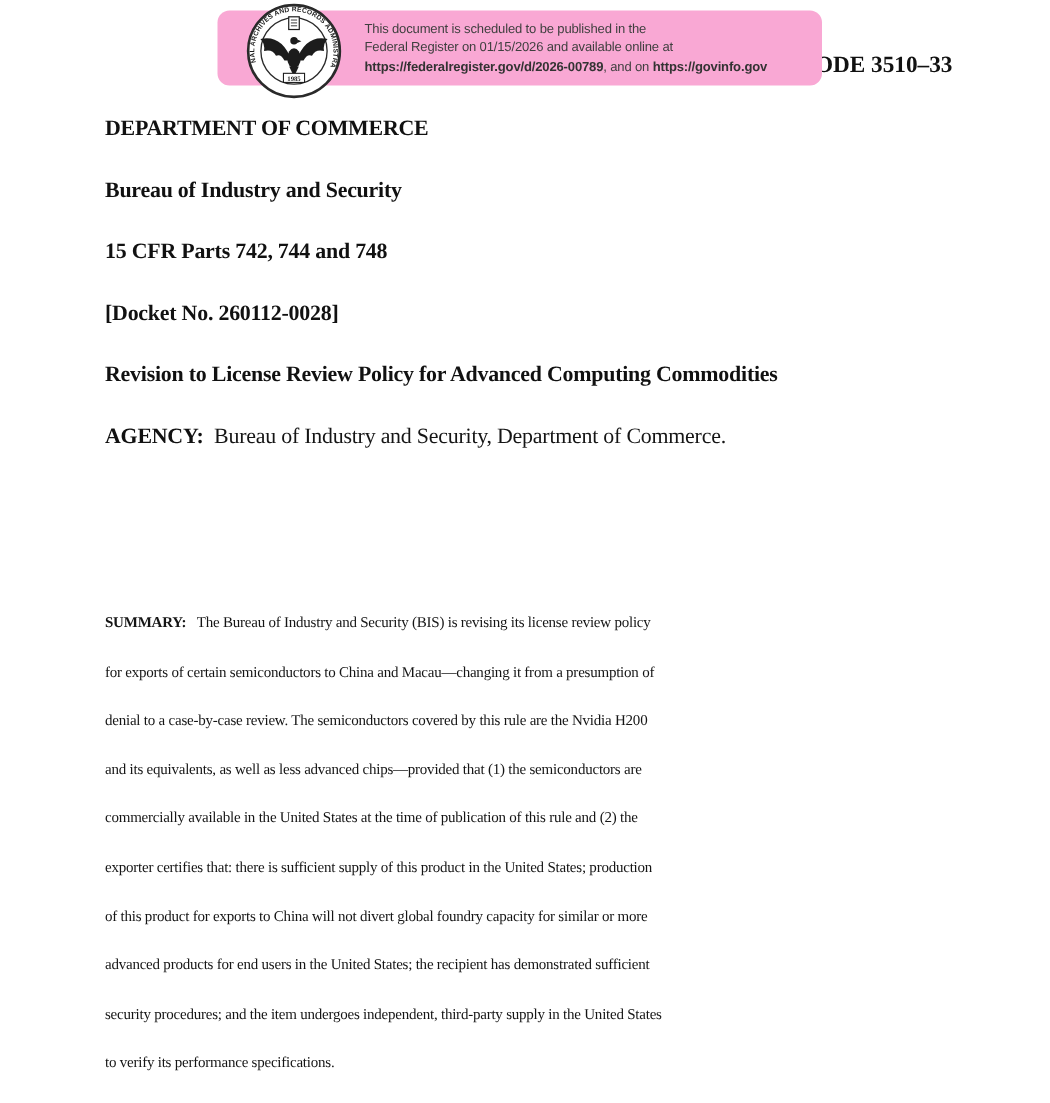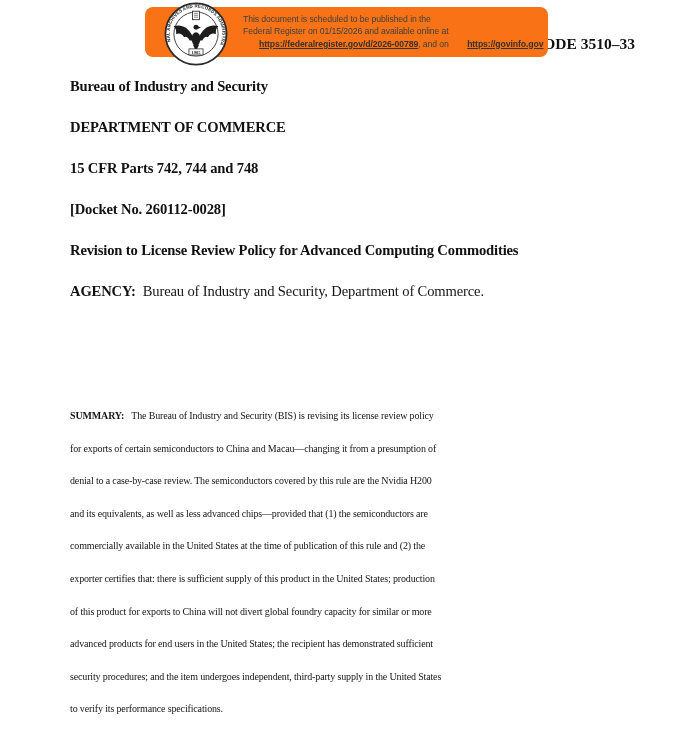--- a/index.html
+++ b/index.html
@@ -7,26 +7,26 @@
     position:relative;width:700px;height:735px;background:#ffffff;
     font-family:"Liberation Serif",serif;color:#151515;overflow:hidden;
   }
   
   .billing-code{
     position:absolute;top:35px;right:65px;z-index:1;
     font-weight:bold;font-size:15.5px;letter-spacing:0;white-space:nowrap;color:#111;
   }
   .disclaimer{
     position:absolute;left:145px;top:7px;width:403px;height:50px;z-index:2;
-    background:#f97316;border-radius:8px;box-sizing:border-box;
+    background:#f9a8d4;border-radius:8px;box-sizing:border-box;
     padding:6px 6px 0 98px;
     font-family:"Liberation Sans",sans-serif;font-size:8.7px;letter-spacing:-0.1px;
     line-height:12.3px;color:#3f3f3f;white-space:nowrap;
   }
-  .d-link{color:#333333;font-weight:bold;text-decoration:underline;cursor:pointer;margin-left:16px;}
+  .d-link{color:#333333;font-weight:bold;cursor:pointer;}
   .d-sep{white-space:pre;}
   .seal{position:absolute;left:164px;top:2px;z-index:3;}
   
   .headings{position:absolute;left:70px;top:66px;width:570px;}
   .h-line{
     height:41px;line-height:41px;font-weight:bold;font-size:14.6px;
     letter-spacing:-0.15px;white-space:nowrap;color:#111;
   }
   .h-line .reg{font-weight:normal;color:#151515;text-align:right;}
   .lbl{font-weight:bold;margin-right:7px;}
@@ -73,22 +73,22 @@
       <path d="M36,53 L40,61.5 L44,53 Z"></path>
     </g>
 
     <g>
       <rect x="31.2" y="58.6" width="17.6" height="7.6" fill="#ffffff" stroke="#1c1c1c" stroke-width="0.9"></rect>
       <text x="40" y="64.6" text-anchor="middle" font-family="Liberation Serif, serif" font-size="5.6" font-weight="bold" fill="#1c1c1c">1985</text>
     </g>
   </svg>
 
   <div class="headings">
+    <div class="h-line">DEPARTMENT OF COMMERCE</div>
     <div class="h-line">Bureau of Industry and Security</div>
-    <div class="h-line">DEPARTMENT OF COMMERCE</div>
     <div class="h-line">15 CFR Parts 742, 744 and 748</div>
     <div class="h-line">[Docket No. 260112-0028]</div>
     <div class="h-line">Revision to License Review Policy for Advanced Computing Commodities</div>
     <div class="h-line"><span class="lbl">AGENCY:</span><span class="reg">Bureau of Industry and Security, Department of Commerce.</span></div>
   </div>
 
   <div class="summary">
     <div class="s-line"><span class="lbl">SUMMARY:</span><span>The Bureau of Industry and Security (BIS) is revising its license review policy</span></div>
     <div class="s-line">for exports of certain semiconductors to China and Macau—changing it from a presumption of</div>
     <div class="s-line">denial to a case-by-case review. The semiconductors covered by this rule are the Nvidia H200</div>

